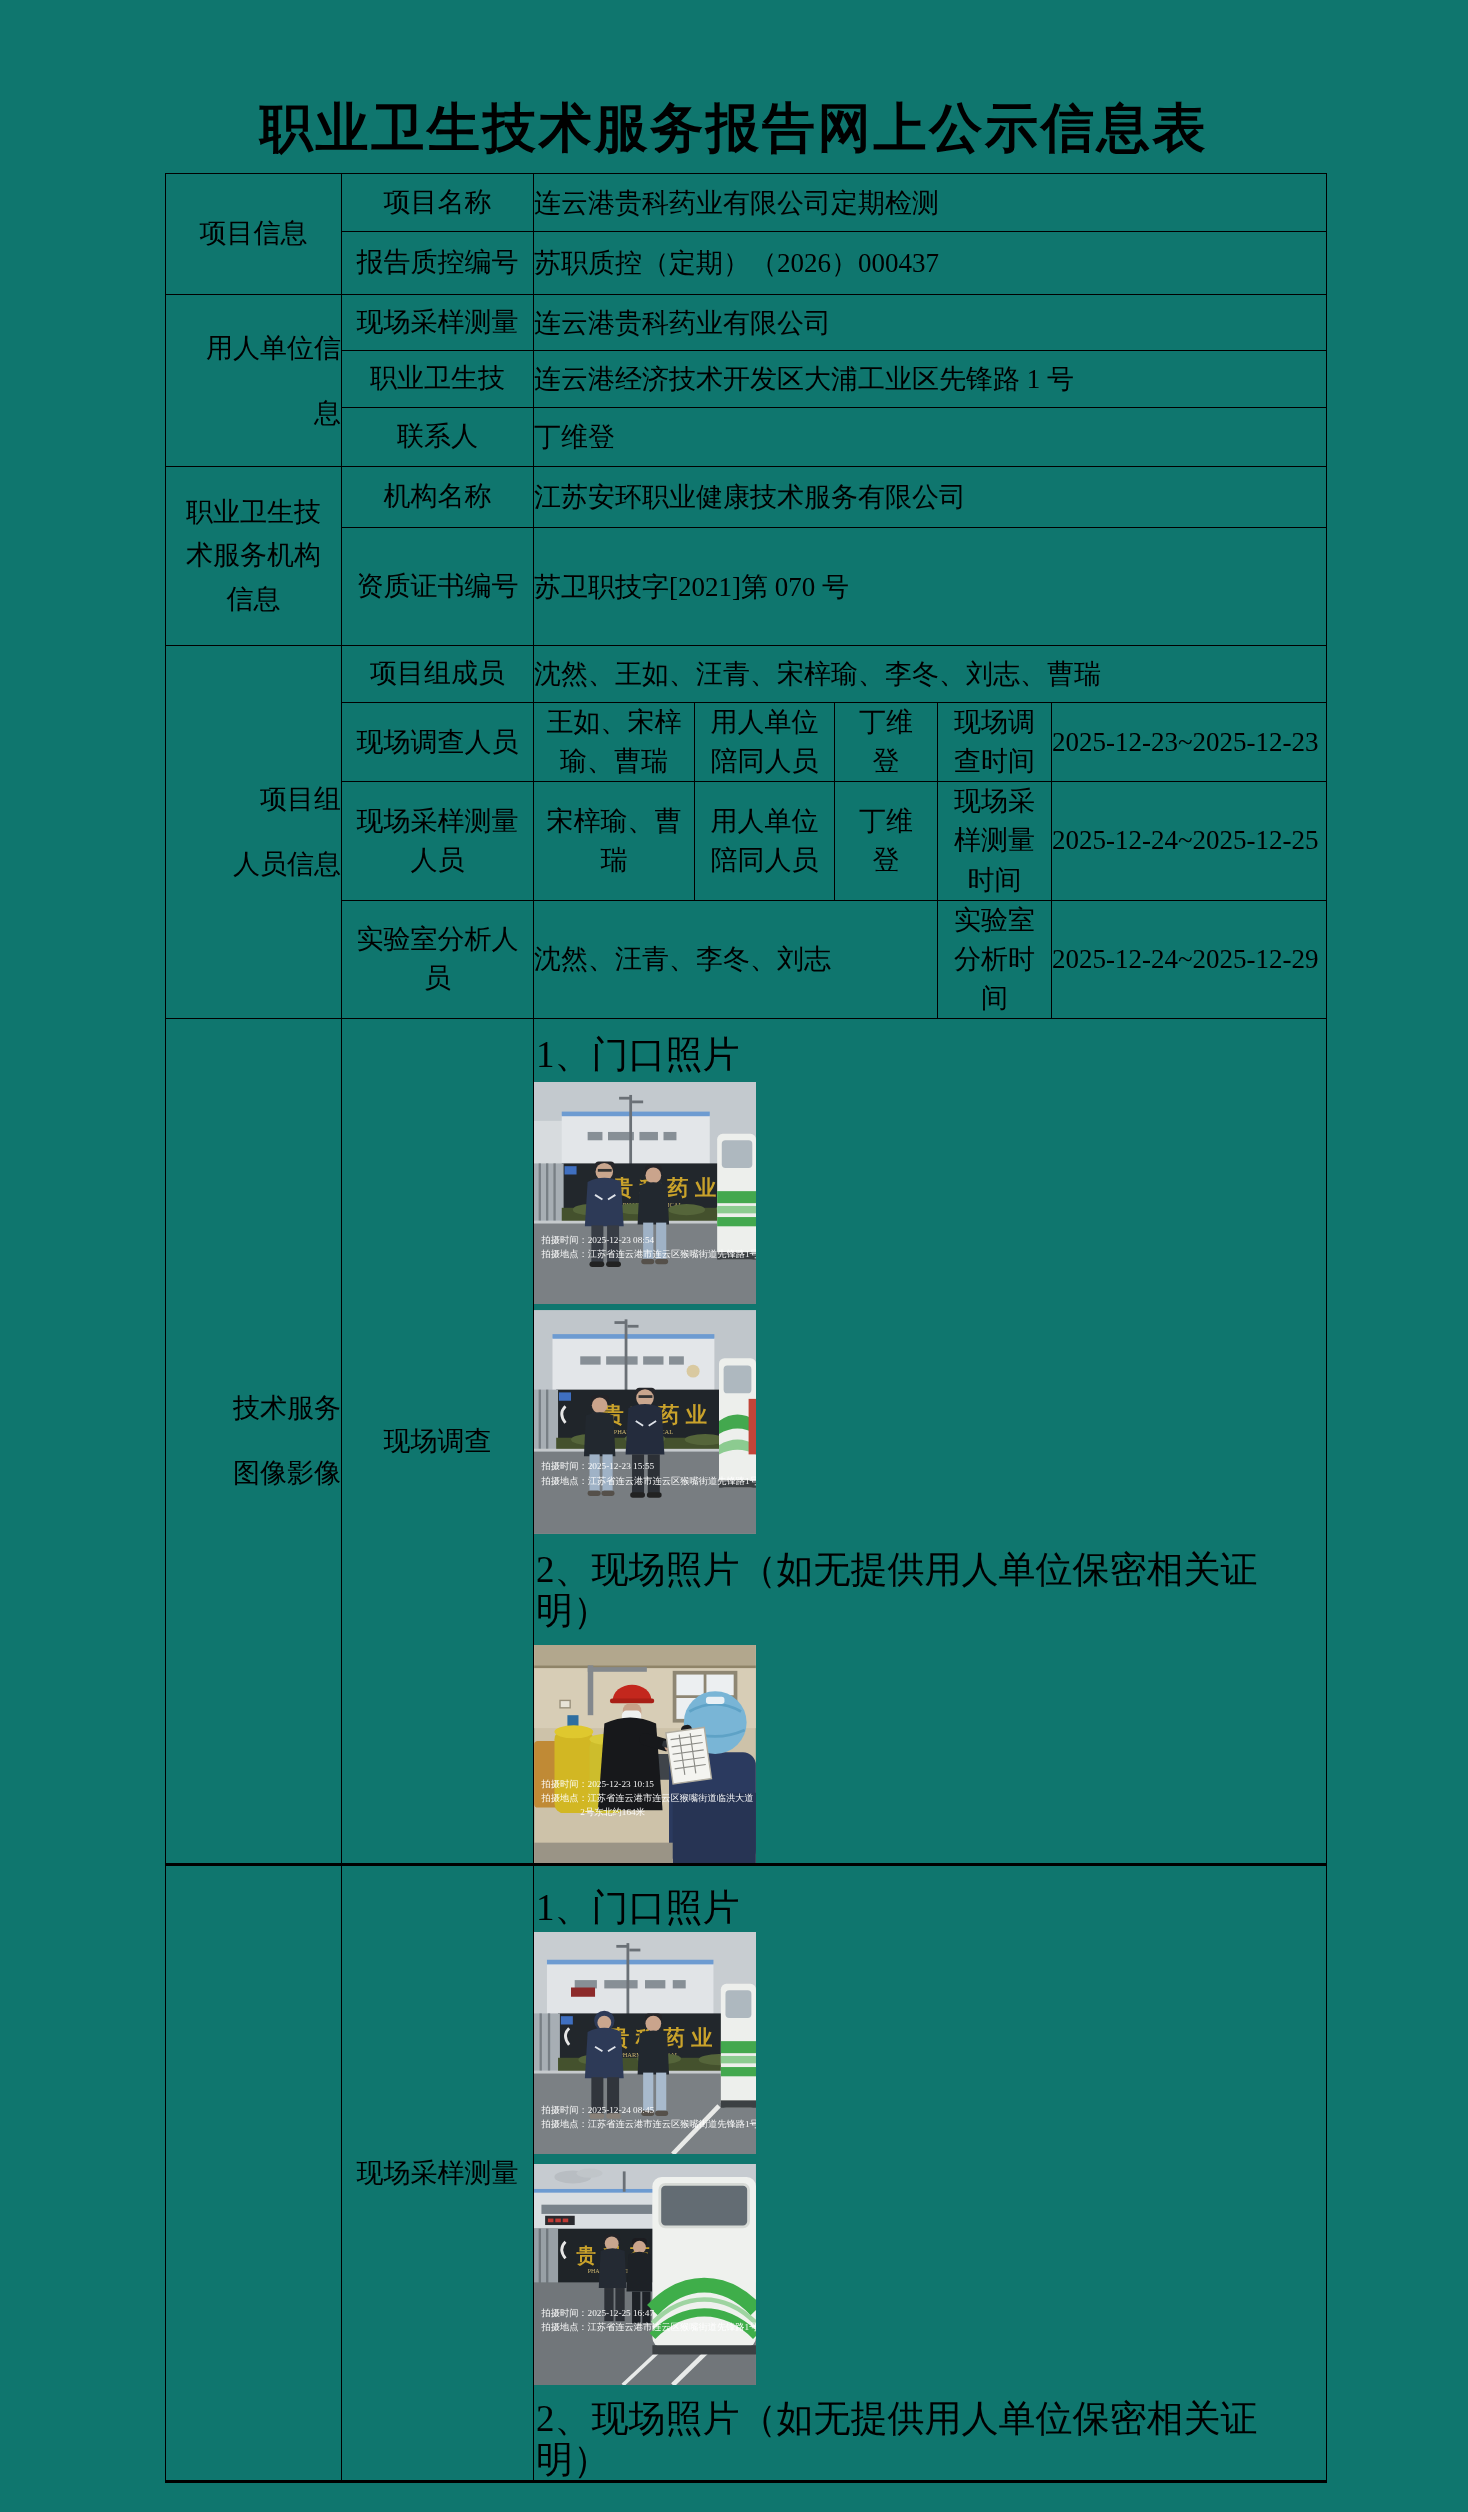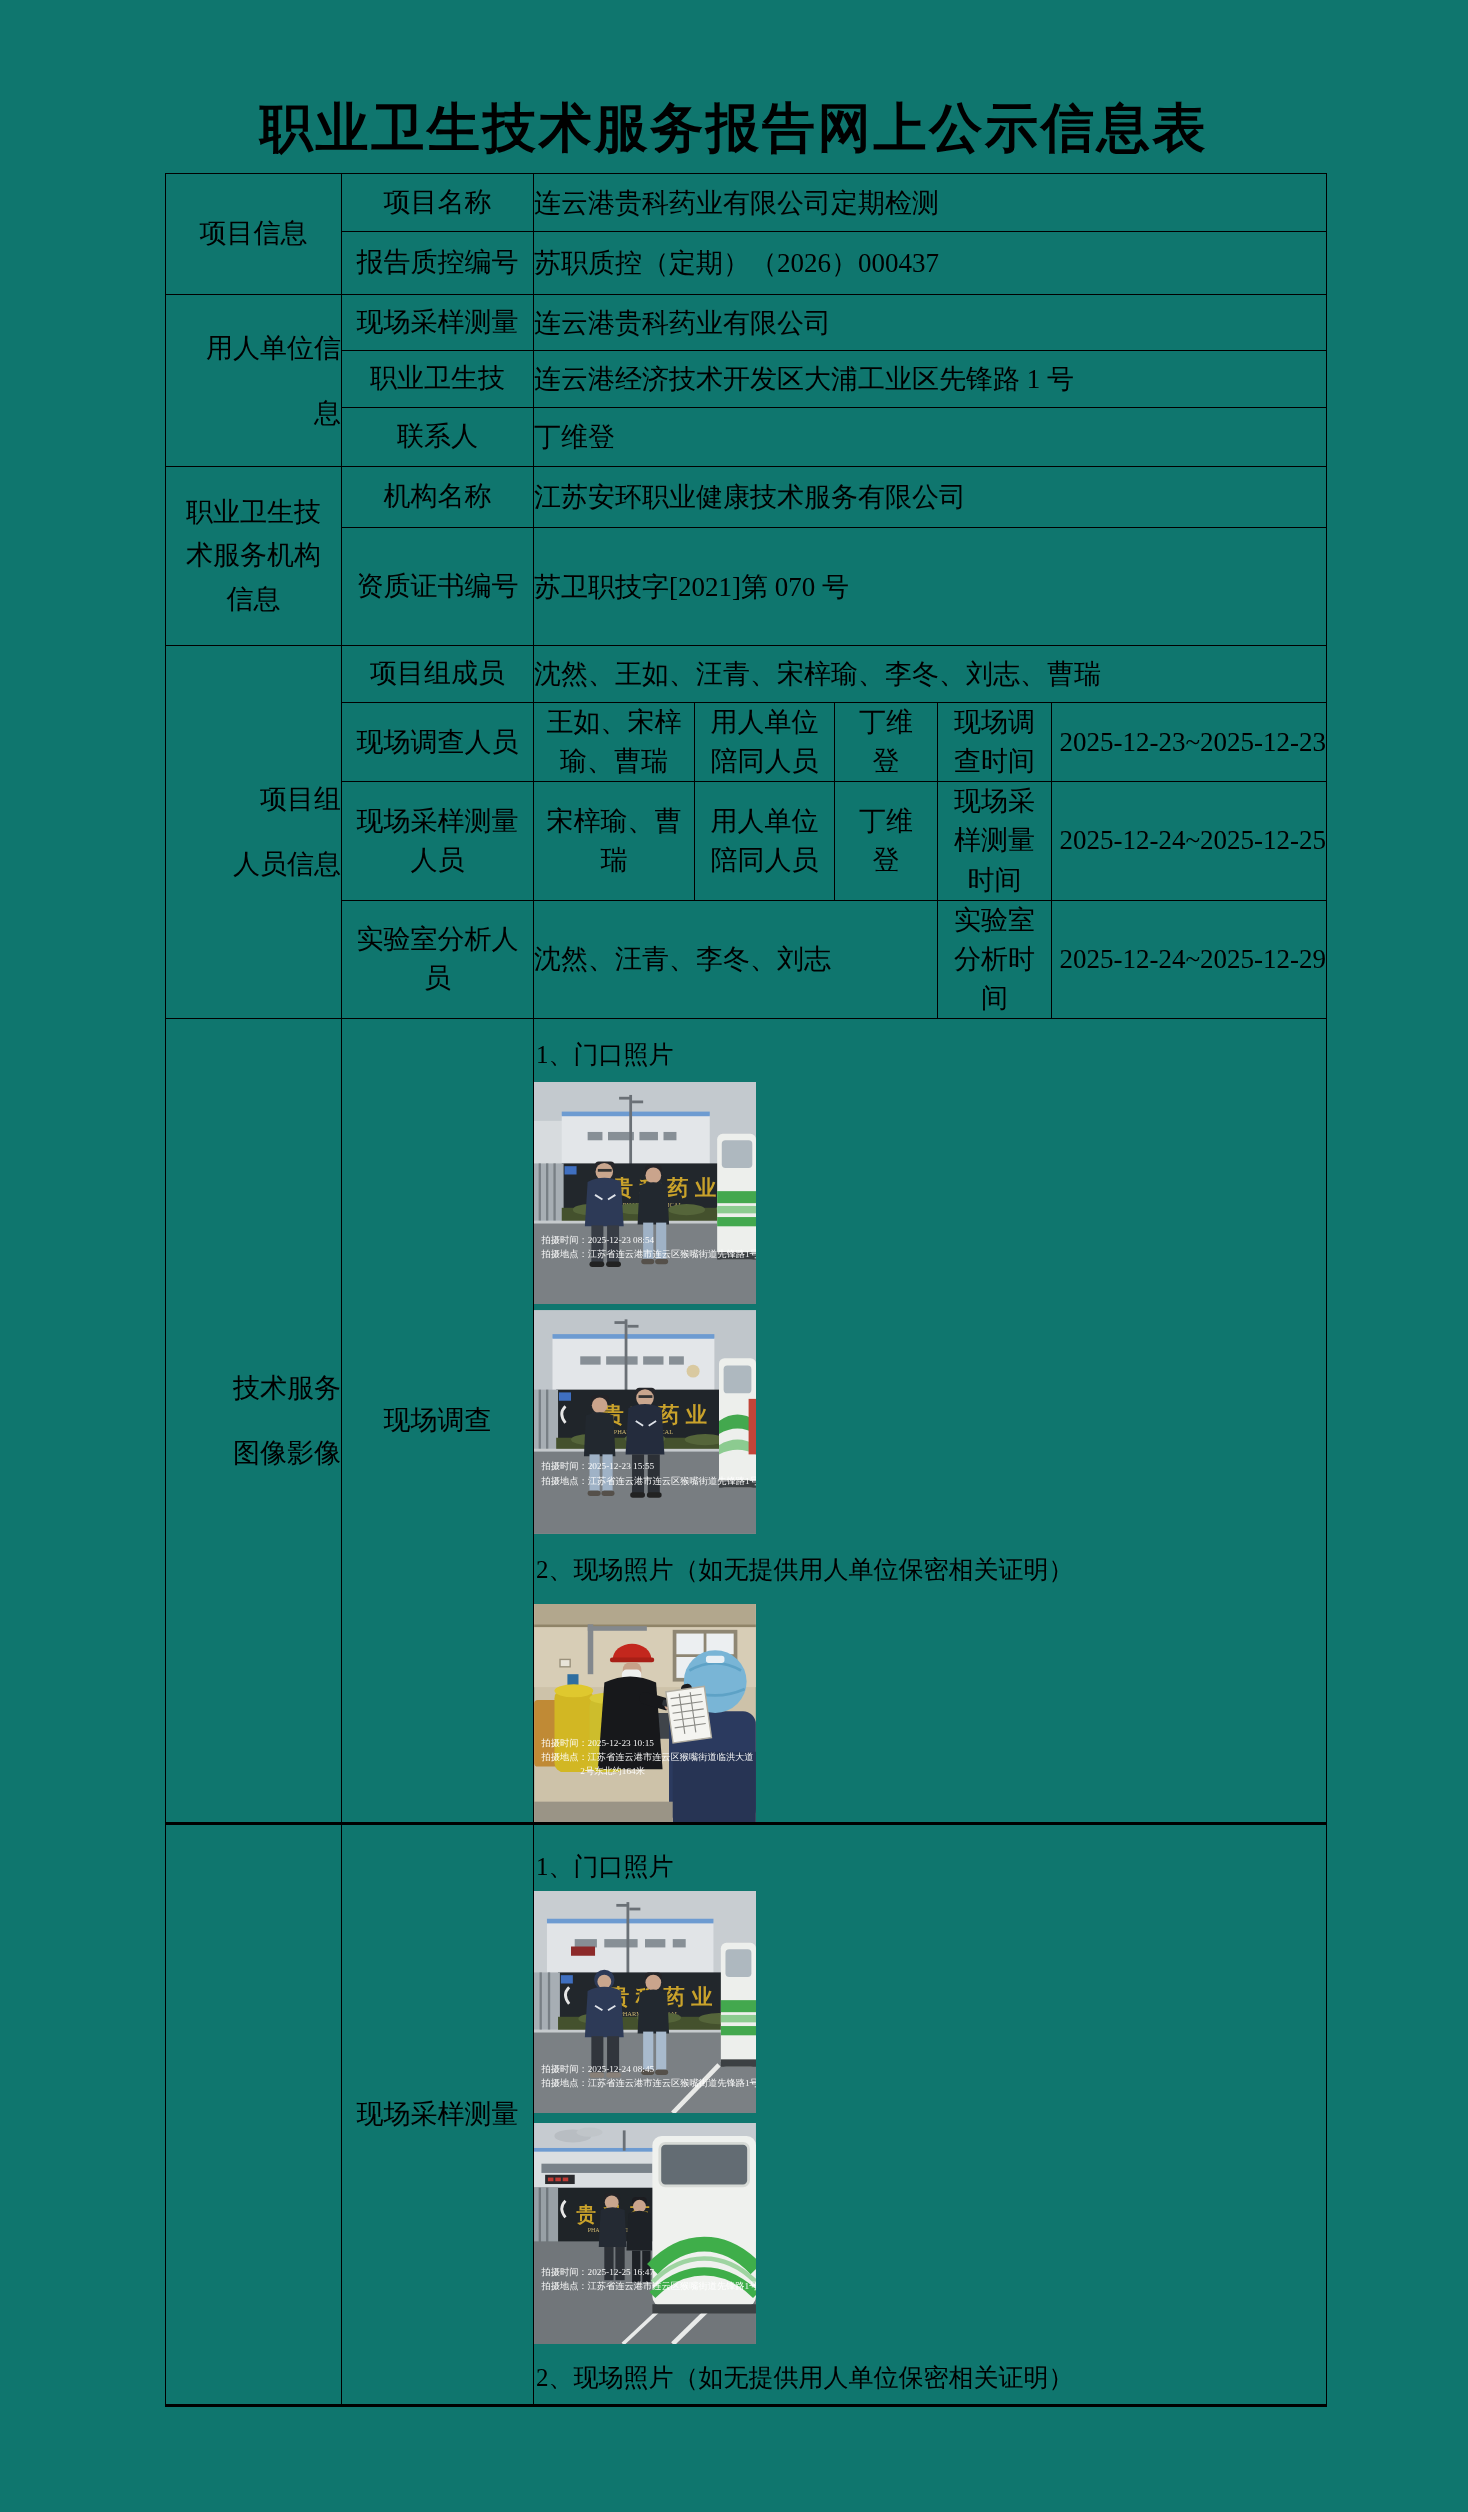--- a/index.html
+++ b/index.html
@@ -35,30 +35,30 @@
   td.lab-wide{line-height:2.4;text-align:right;}
   td.val{
     text-align:left;vertical-align:middle;
     padding-left:13px;
   }
   td.small{
     text-align:center;vertical-align:middle;
     white-space:pre-line;line-height:1.45;
   }
   td.date{
-    text-align:right;vertical-align:middle;
+    text-align:left;vertical-align:middle;
     font-size:25px;white-space:nowrap;font-family:Liberation Serif, serif;
   }
   tr.thick td{border-top-width:3.7px;}
   tr.lastrow td{border-bottom-width:3.7px;}
   td.media-cell{
     vertical-align:top;
     padding:0 0 0 13px;
   }
-  .cap{font-size:25px;line-height:41px;margin-left:1.9px;}
+  .cap{font-size:37px;line-height:41px;margin-left:1.9px;}
   svg.photo{display:block;margin-left:0;}
   .wm{font-size:10px;fill:#ffffff;opacity:.95;}
   .gold{fill:#c9a22b;font-weight:bold;}
   .goldsub{fill:#cdb670;}
 </style>
 </head>
 <body>
 
 <div class="page">
 

